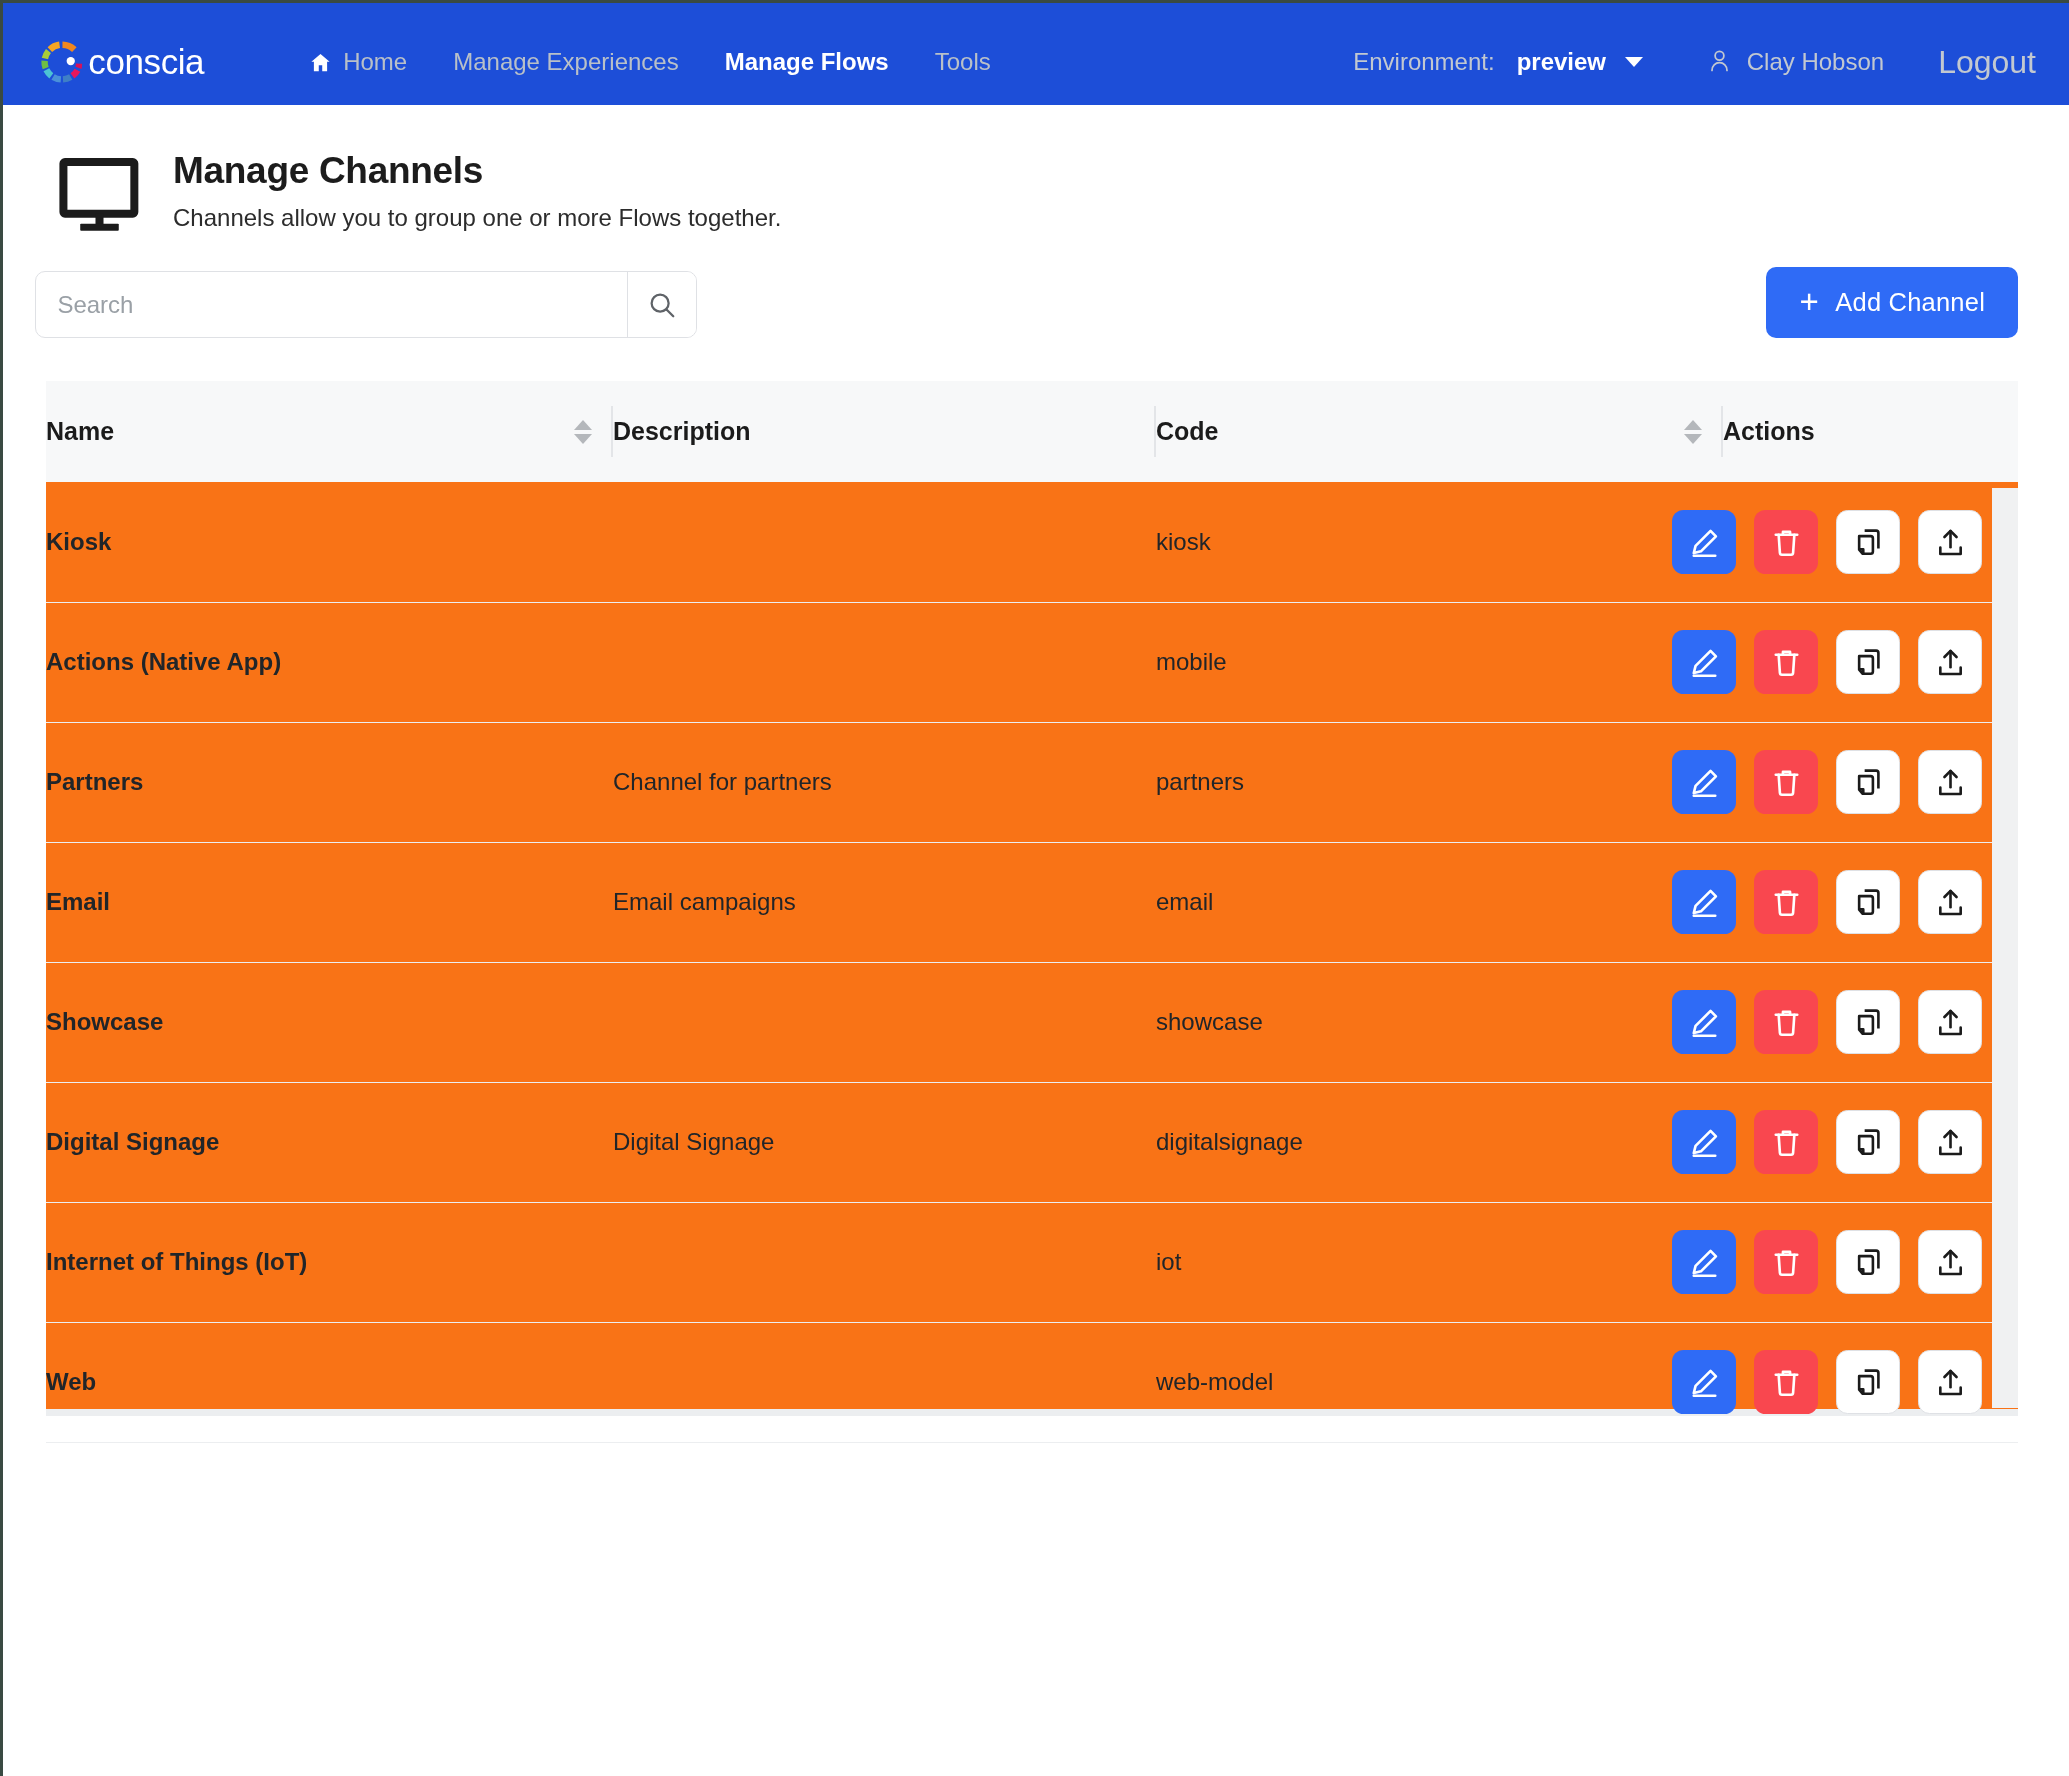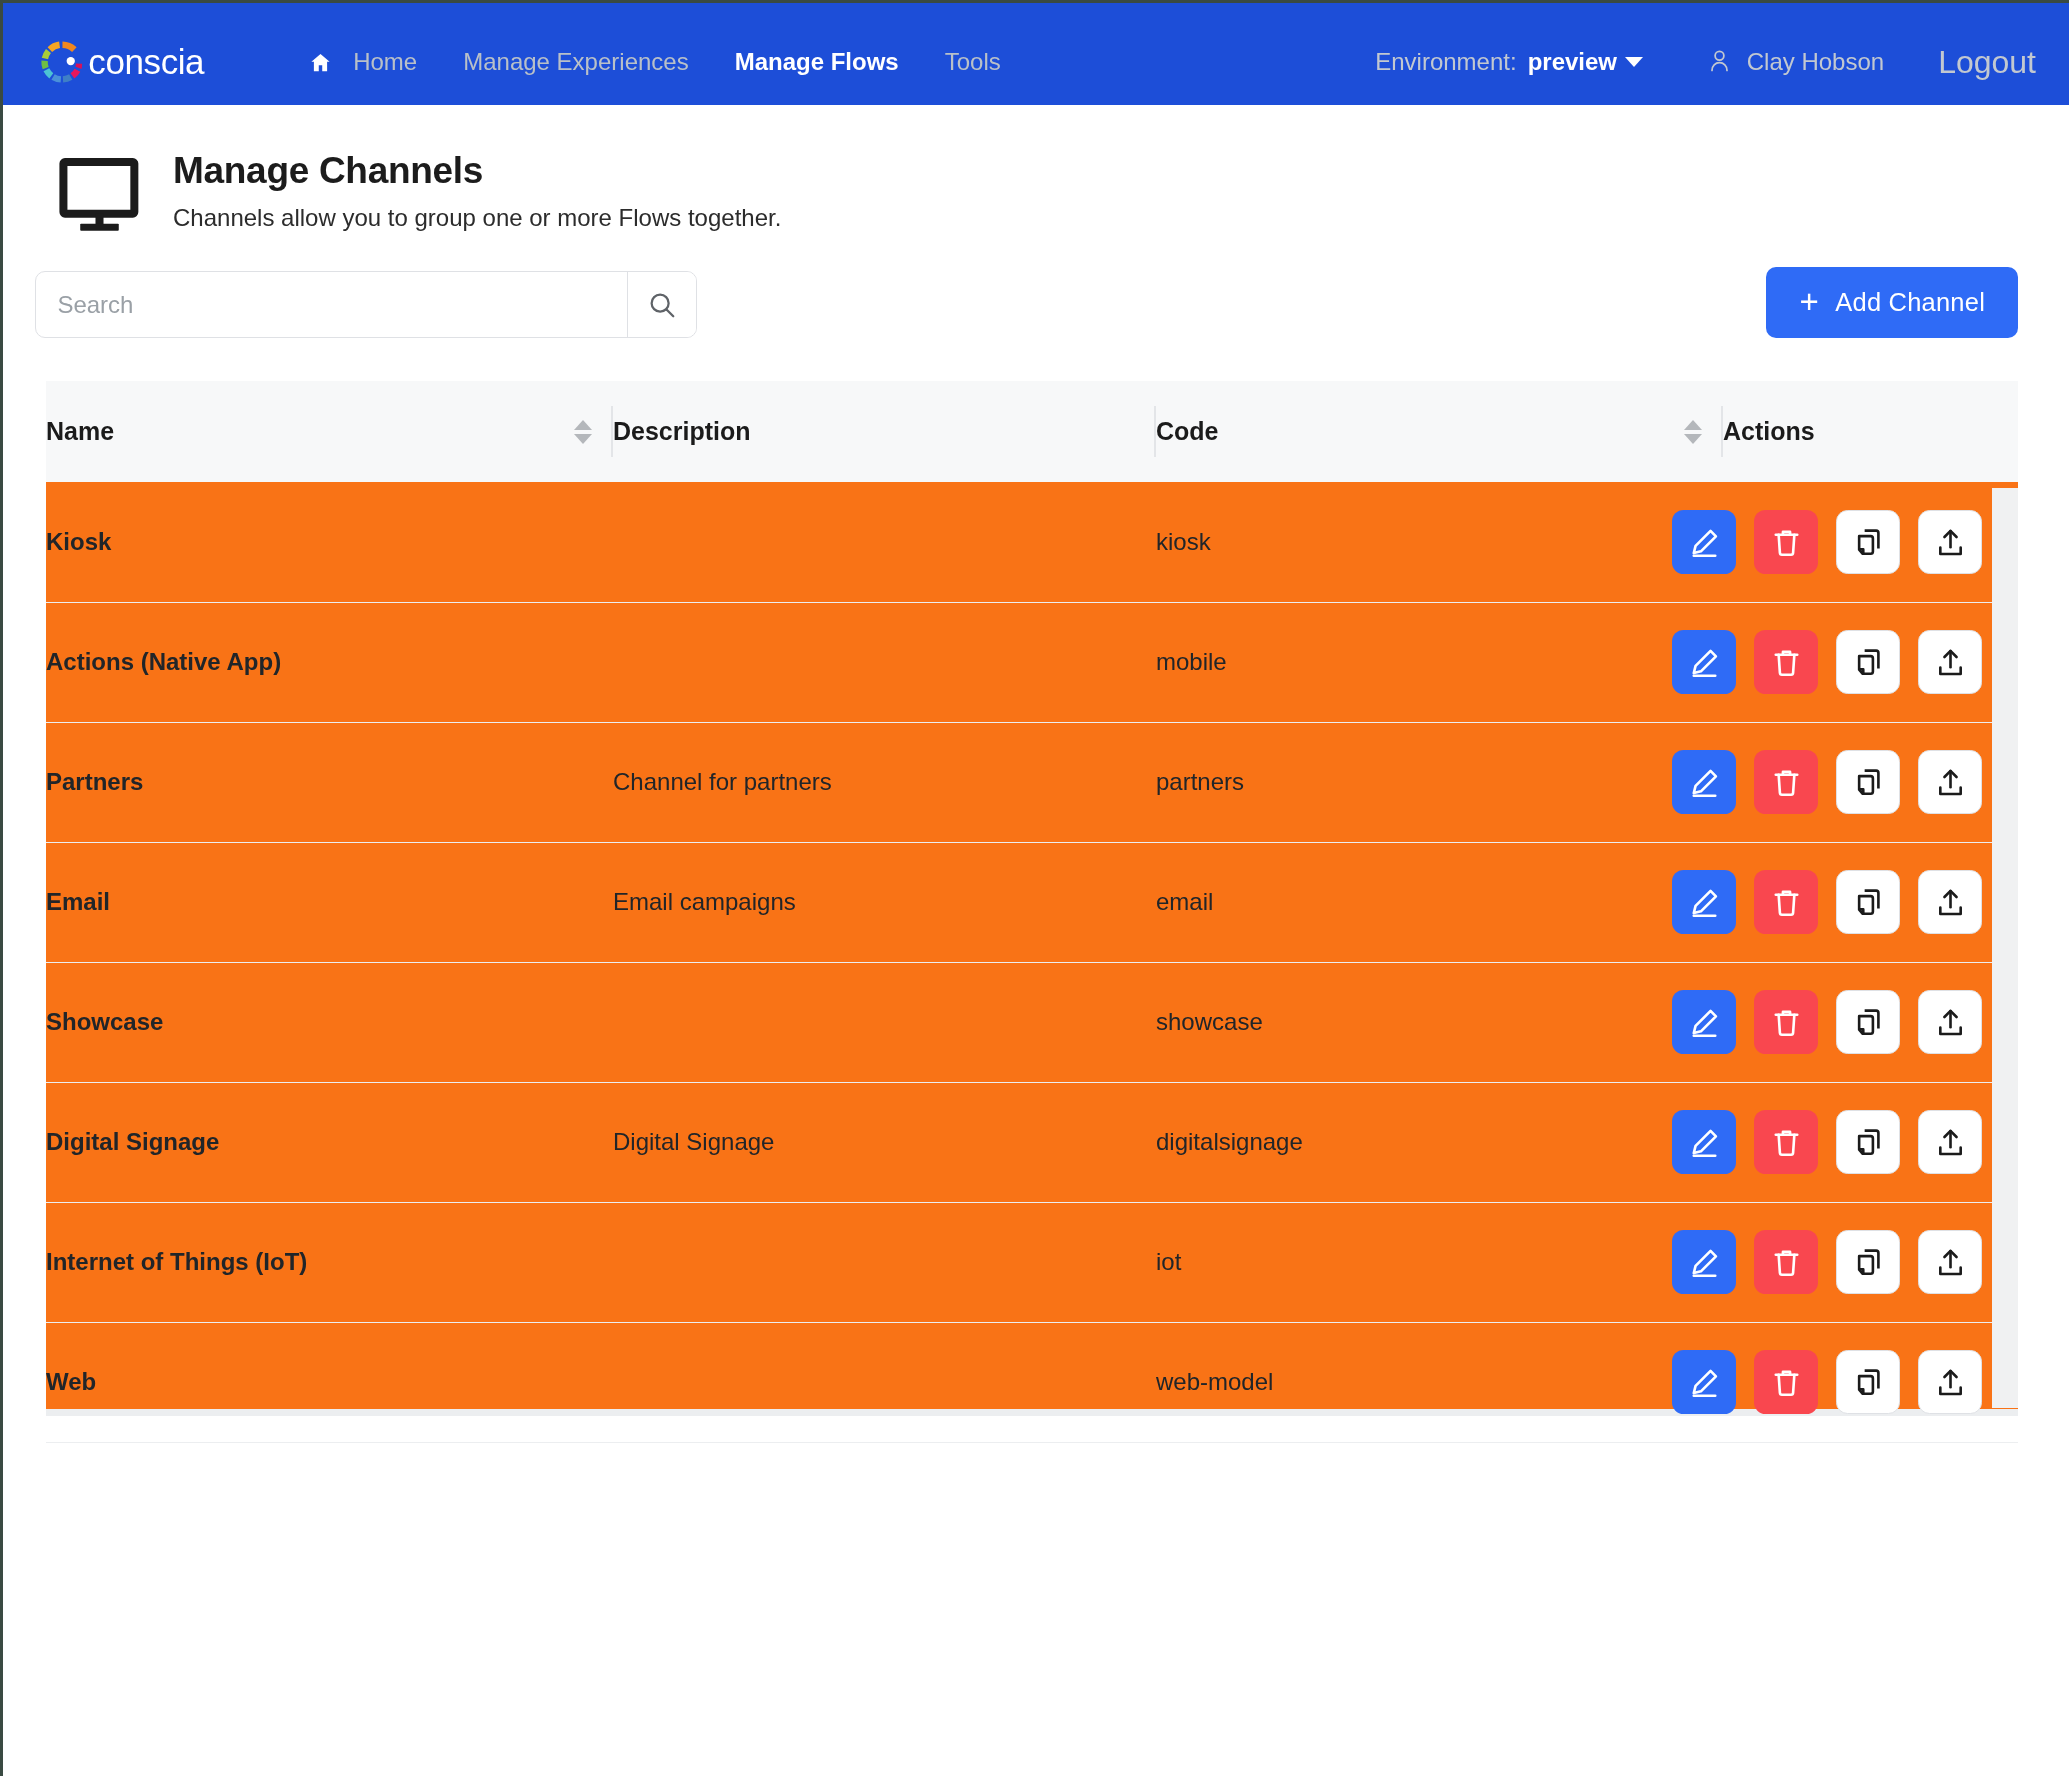--- a/index.html
+++ b/index.html
@@ -49,37 +49,37 @@
 
   .nav-links { display: flex; align-items: center; gap: 0px; }
   .nav-link {
     color: #b9c0c8;
     font-size: 24px;
     padding: 8.2px 23px;
     white-space: nowrap;
     cursor: pointer;
     display: flex;
     align-items: center;
-    gap: 21px;
+    gap: 11px;
   }
   .nav-link.active { color: #ffffff; font-weight: 700; }
   .home-icon { display: inline-block; width: 23px; height: 23px; }
 
   .nav-right {
     margin-left: auto;
     display: flex;
     align-items: center;
     gap: 0;
   }
   .env-block {
     color: #c2c8d0;
     font-size: 24px;
     display: flex;
     align-items: center;
-    gap: 11px;
+    gap: 22px;
     cursor: pointer;
     padding: 8.2px 0;
     margin-right: 64px;
   }
   .env-value { color: #ffffff; font-weight: 700; }
   .caret {
     width: 0; height: 0;
     border-left: 9px solid transparent;
     border-right: 9px solid transparent;
     border-top: 10.7px solid #ffffff;

